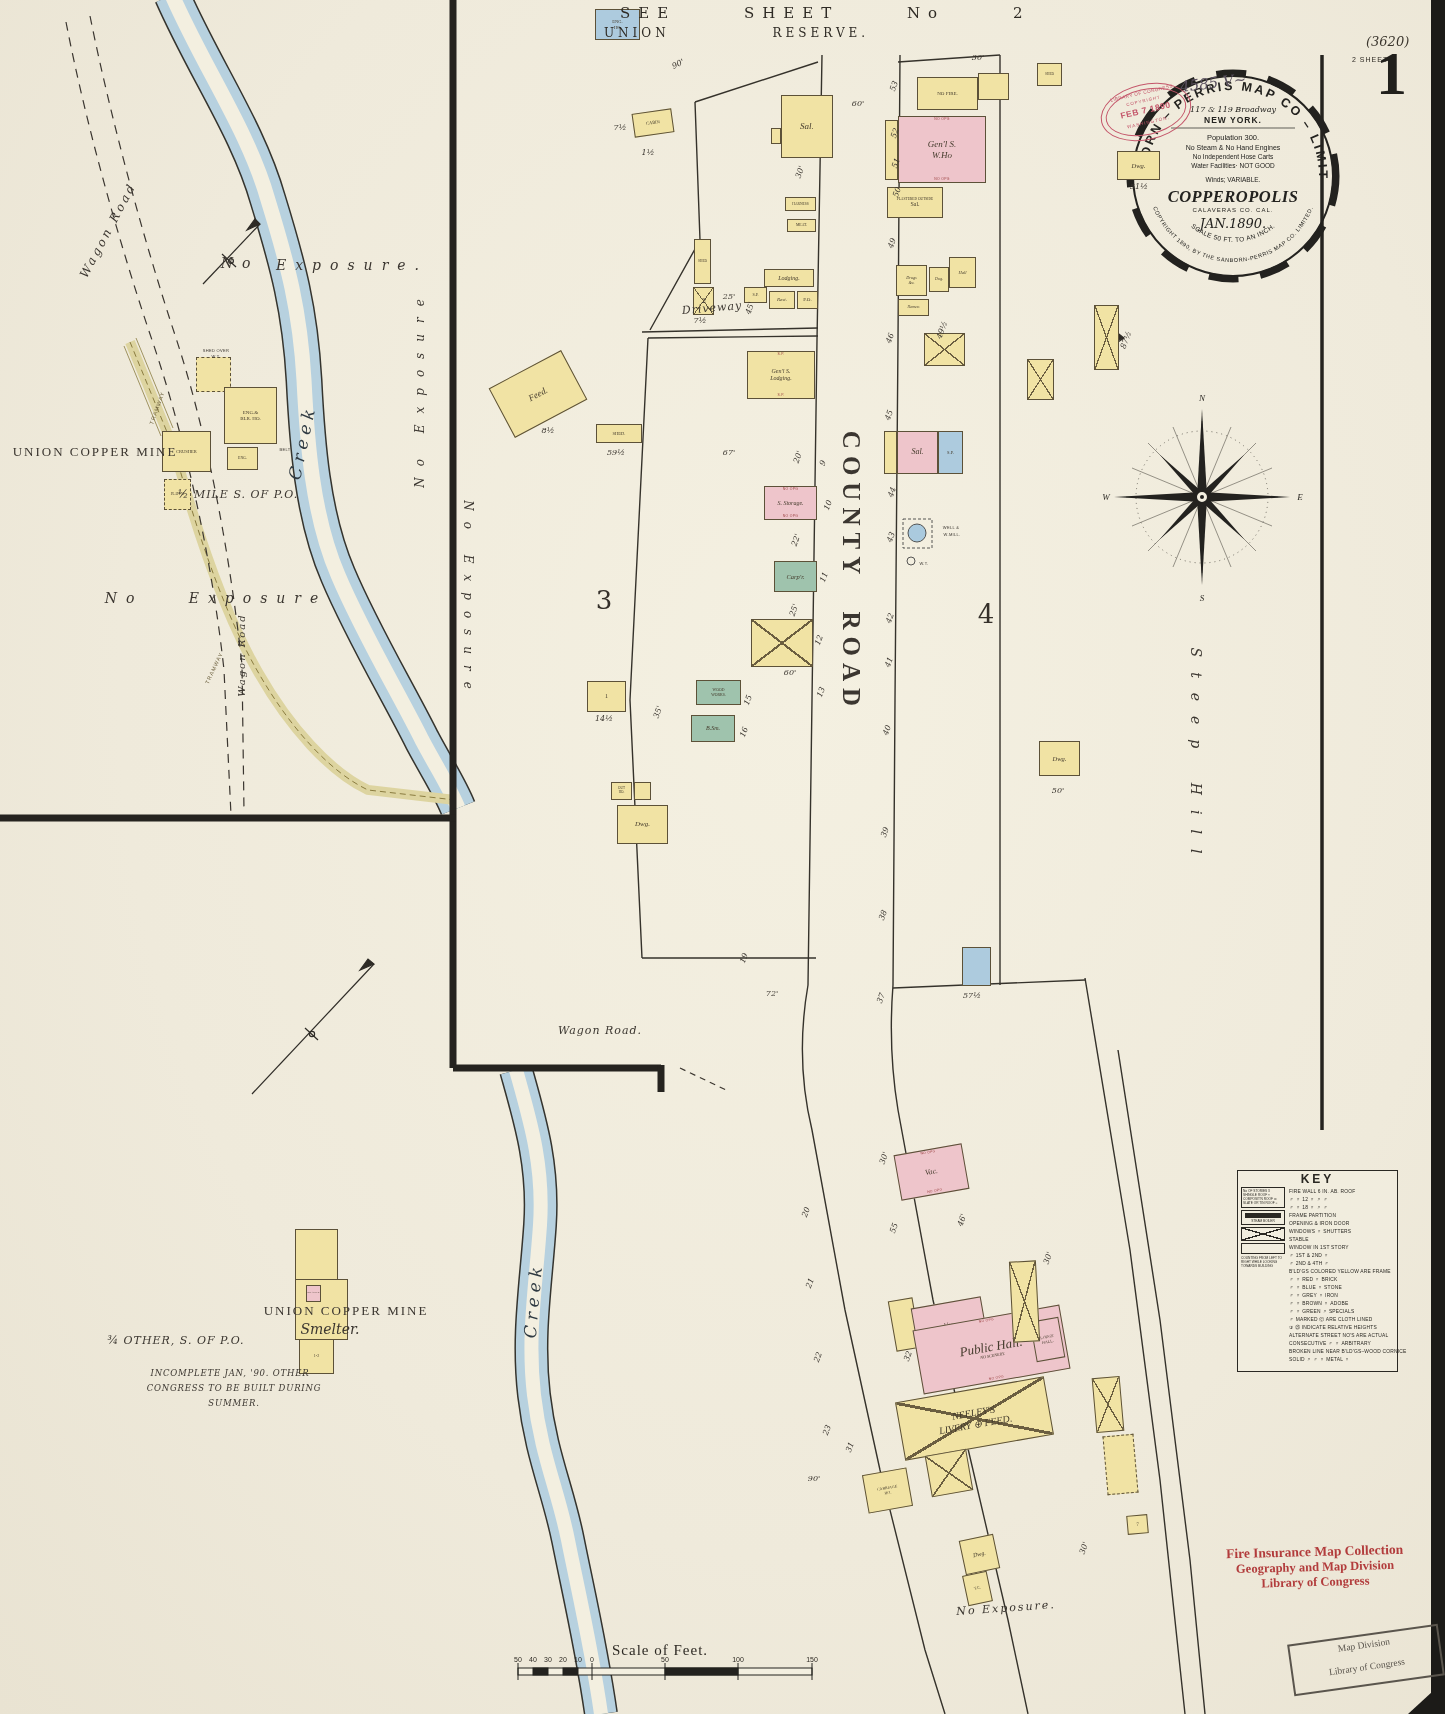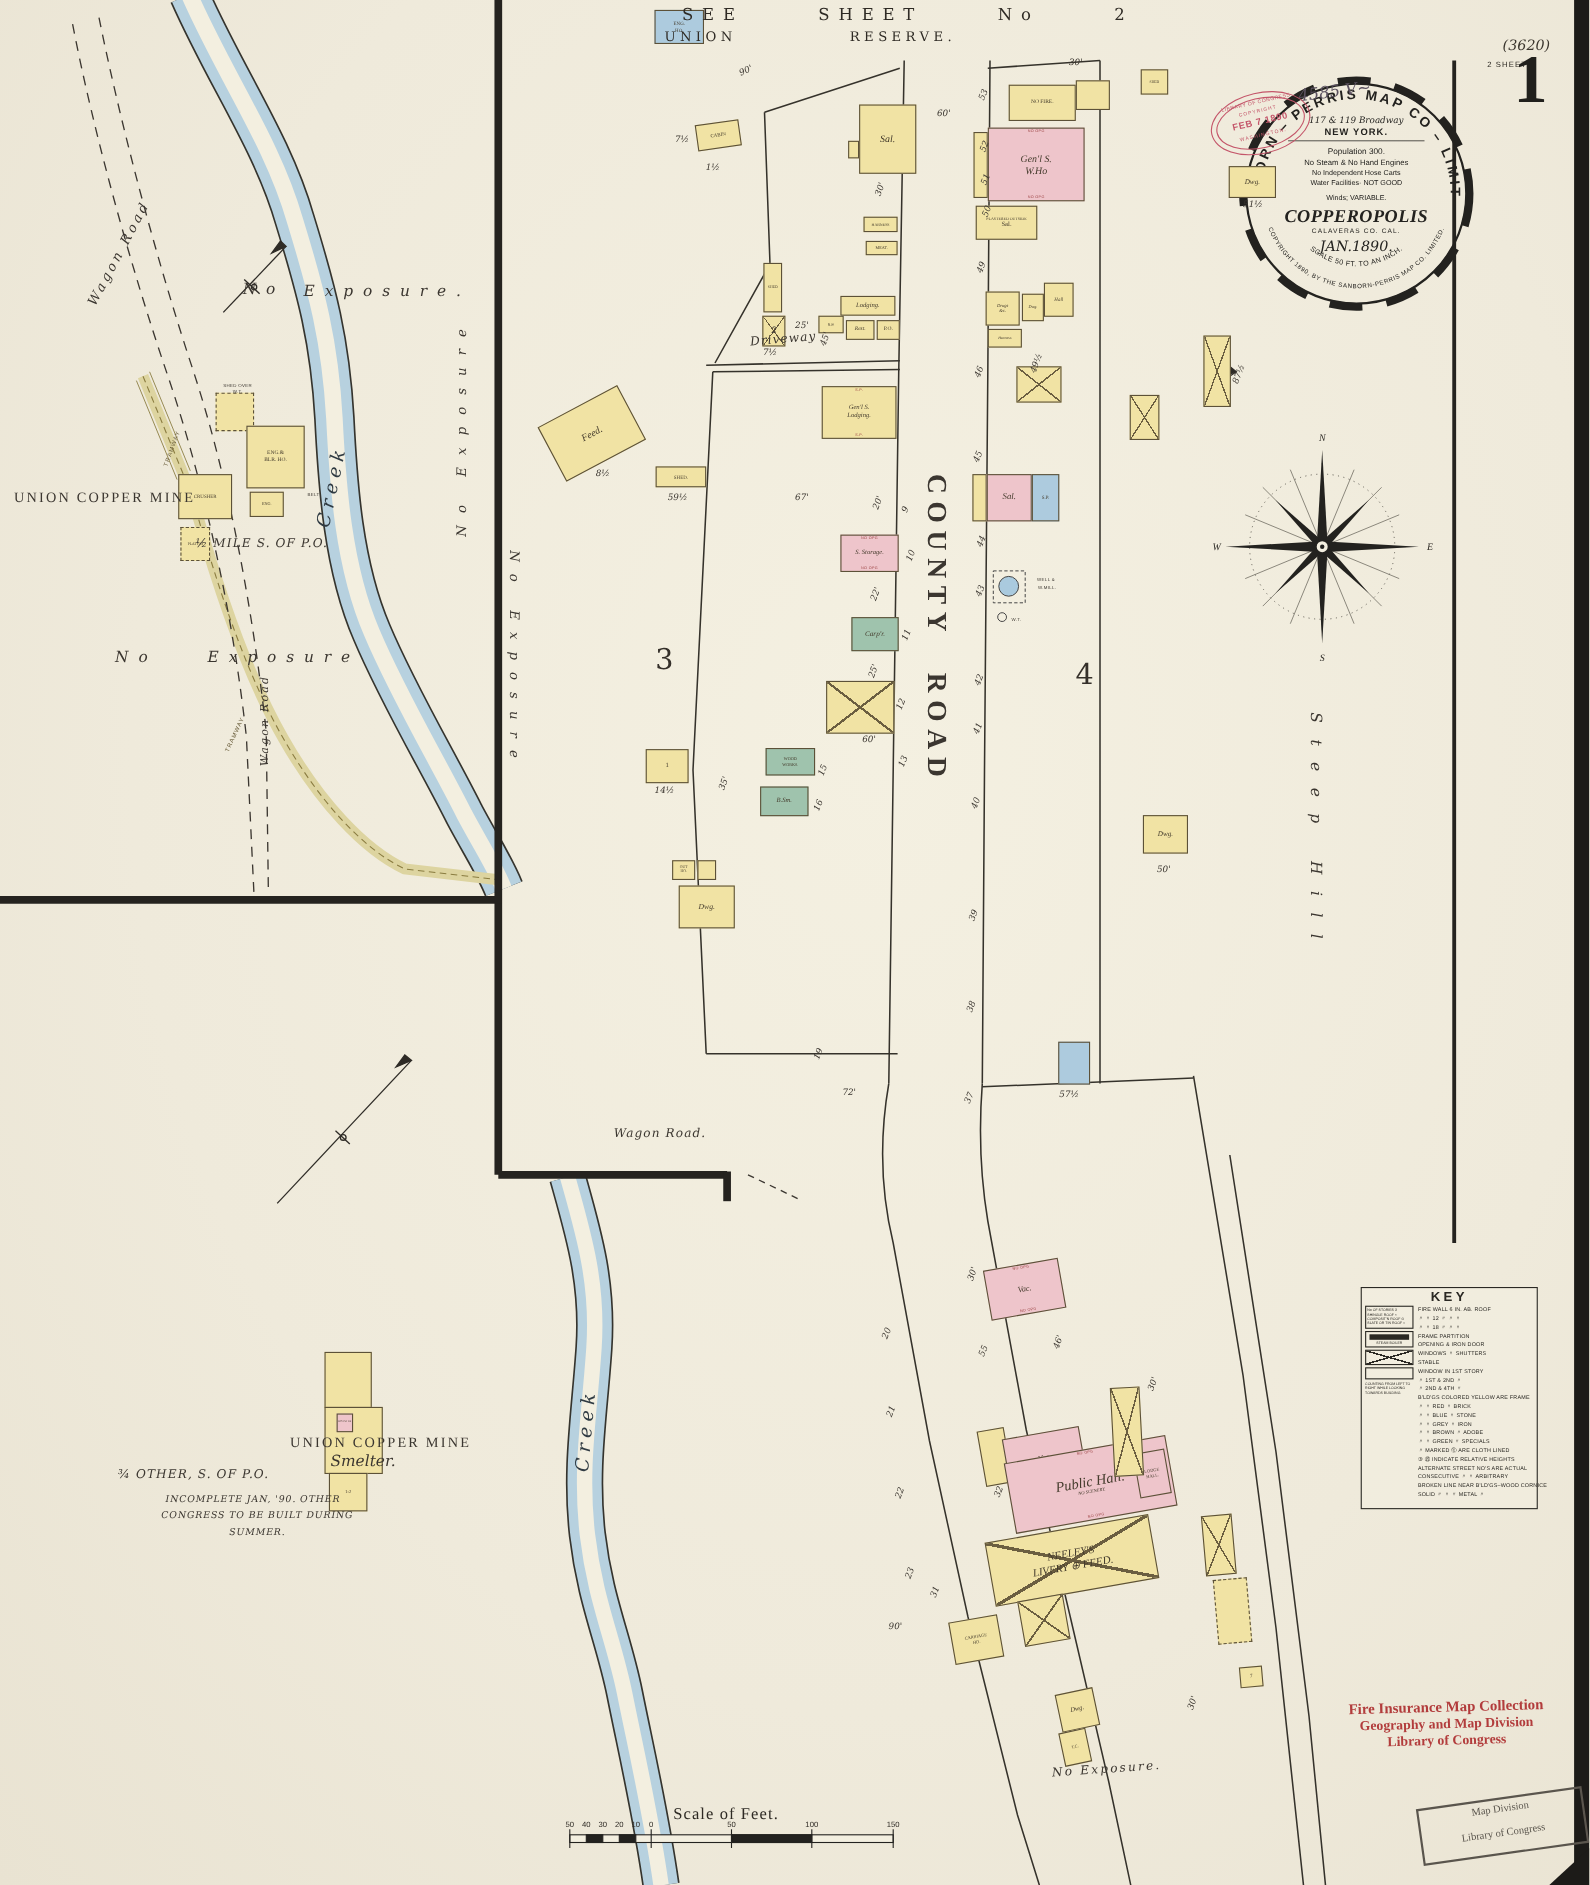--- a/index.html
+++ b/index.html
@@ -12,21 +12,21 @@
   .lbl{position:absolute;white-space:nowrap;color:#3b3630;transform-origin:center;}
   .rd{font:italic 12px "DejaVu Serif",serif;letter-spacing:3px;}
   .rd-sm{font:italic 10px "DejaVu Serif",serif;letter-spacing:2px;}
   .exp{font:italic 14px "DejaVu Serif",serif;letter-spacing:9px;}
   .exp-sp{font:italic 12px "DejaVu Serif",serif;letter-spacing:11px;}
   .exp-sm{font:italic 11px "DejaVu Serif",serif;letter-spacing:2px;}
   .creek{font:italic 17px "DejaVu Serif",serif;letter-spacing:5px;color:#2f3a42;}
   .mine{font:13px "Liberation Serif",serif;letter-spacing:2px;}
   .hand{font:italic 11px "DejaVu Serif",serif;letter-spacing:1px;}
   .hand-lg{font:italic 14px "DejaVu Serif",serif;text-align:right;}
-  .hand-sm{font:italic 8.5px "DejaVu Serif",serif;letter-spacing:0.8px;}
+  .hand-sm{font:italic 8.5px "DejaVu Serif",serif;letter-spacing:0.8px;margin-top:10px;}
   .ital{font:italic 11px "DejaVu Serif",serif;letter-spacing:1px;}
   .road-big{font:bold 25px "Liberation Serif",serif;letter-spacing:7px;word-spacing:18px;}
   .hill{font:italic 14px "DejaVu Serif",serif;letter-spacing:15px;}
   .t4{font:4px "Liberation Sans",sans-serif;letter-spacing:0.3px;}
   .tiny-rot{font:5.5px "Liberation Sans",sans-serif;letter-spacing:1px;color:#6b5f3d;}
   .blocknum{font:26px "DejaVu Serif",serif;color:#35302a;}
   .num{position:absolute;font:italic 8px "DejaVu Serif",serif;color:#3b3630;transform-origin:center;}
   .dim{position:absolute;font:italic 8px "DejaVu Serif",serif;color:#3b3630;transform-origin:center;}
   
   .bld{position:absolute;border:0.9px solid #5c5138;box-sizing:border-box;display:flex;flex-direction:column;

